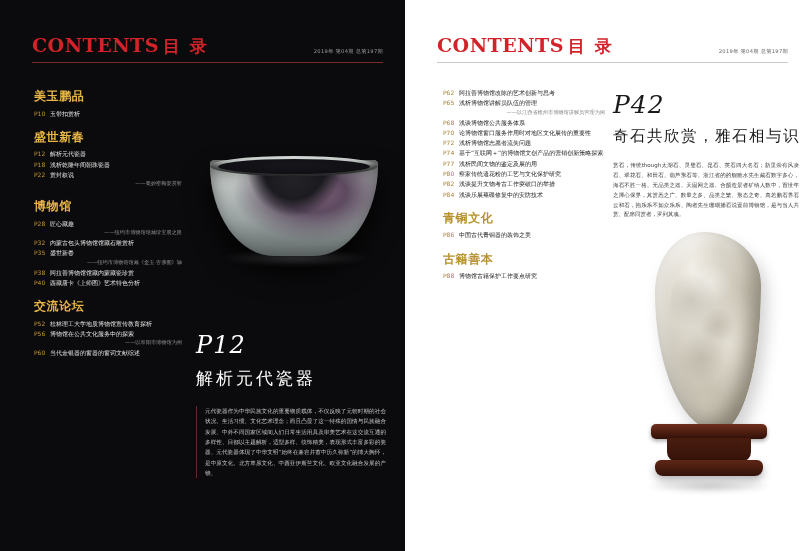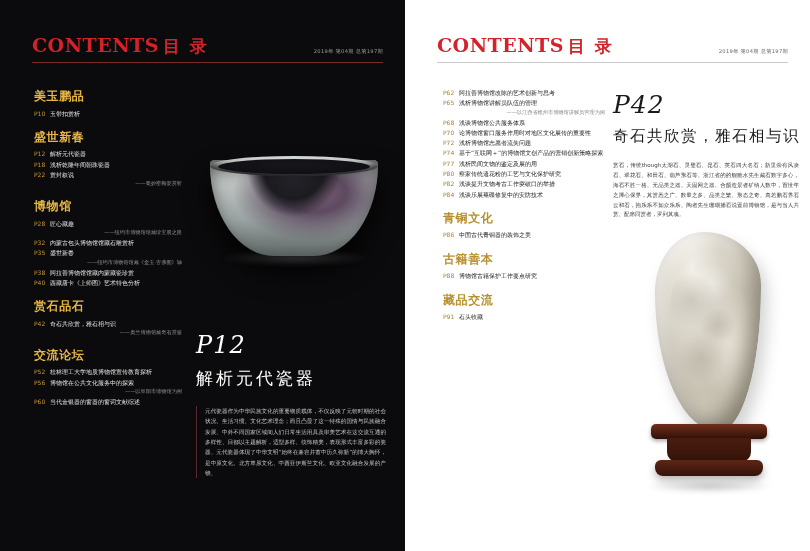--- a/index.html
+++ b/index.html
@@ -373,28 +373,20 @@
         <div class="entry">
           <span class="pg">P38</span>
           <span class="txt">阿拉善博物馆馆藏内蒙藏瓷珍赏</span>
         </div>
         <div class="entry">
           <span class="pg">P40</span>
           <span class="txt">西藏唐卡《上师图》艺术特色分析</span>
         </div>
       </div>
 
-      <div class="sect">
-        <div class="sect-title">赏石品石</div>
-        <div class="entry">
-          <span class="pg">P42</span>
-          <span class="txt">奇石共欣赏，雅石相与识</span>
-        </div>
-        <div class="sub">——奥兰博物馆藏奇石赏鉴</div>
-      </div>
 
 
       <div class="sect">
         <div class="sect-title">交流论坛</div>
         <div class="entry">
           <span class="pg">P52</span>
           <span class="txt">桂林理工大学地质博物馆宣传教育探析</span>
         </div>
         <div class="entry">
           <span class="pg">P56</span>
@@ -489,27 +481,20 @@
       </div>
 
       <div class="sect">
         <div class="sect-title">古籍善本</div>
         <div class="entry">
           <span class="pg">P88</span>
           <span class="txt">博物馆古籍保护工作要点研究</span>
         </div>
       </div>
 
-      <div class="sect">
-        <div class="sect-title">藏品交流</div>
-        <div class="entry">
-          <span class="pg">P91</span>
-          <span class="txt">石头收藏</span>
-        </div>
-      </div>
 
     </div>
 
     <div class="feature-right">
       <div class="feature-num">P42</div>
       <div class="feature-head">奇石共欣赏，雅石相与识</div>
       <div class="feature-body">赏石，传统though太湖石、灵璧石、昆石、英石四大名石；新里崇有风凌石、翠花石、和田石、葫芦形石等。浙江省的的舰脆水先生藏石数字多心，海石不胜一格。无品类之器。天固网之器。合颜造景者矿纳人数中，百世年之潭心保界，其赏悉之广。数量之多、品类之繁、形态之奇。真若鹏石界石云和石，抱乐乐不如众乐乐。陶者先生珊瑚捕石说置前博物馆，是与当人共赏、配席同赏者，罗列其魂。</div>
     </div>
 
     <div class="stone-wrap">

